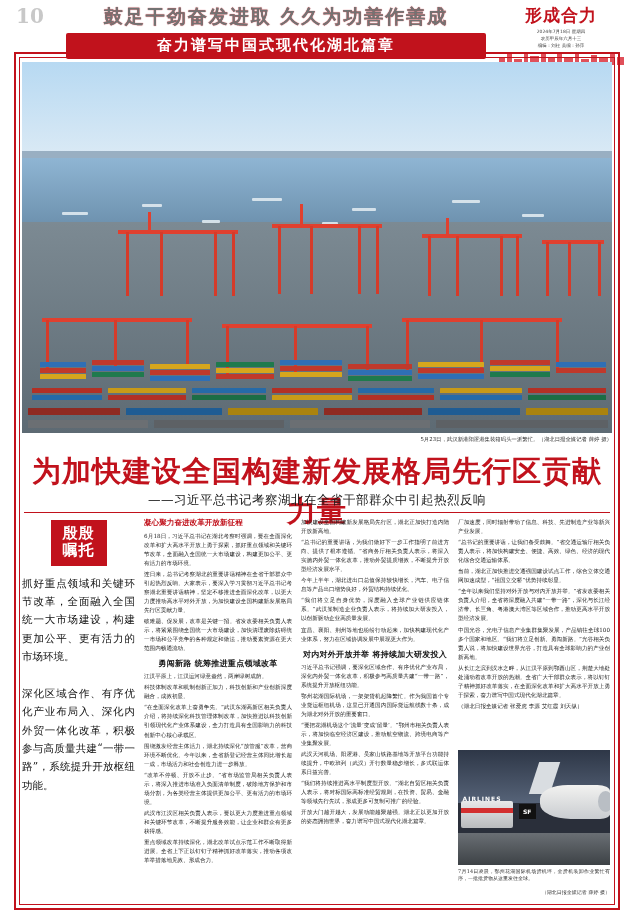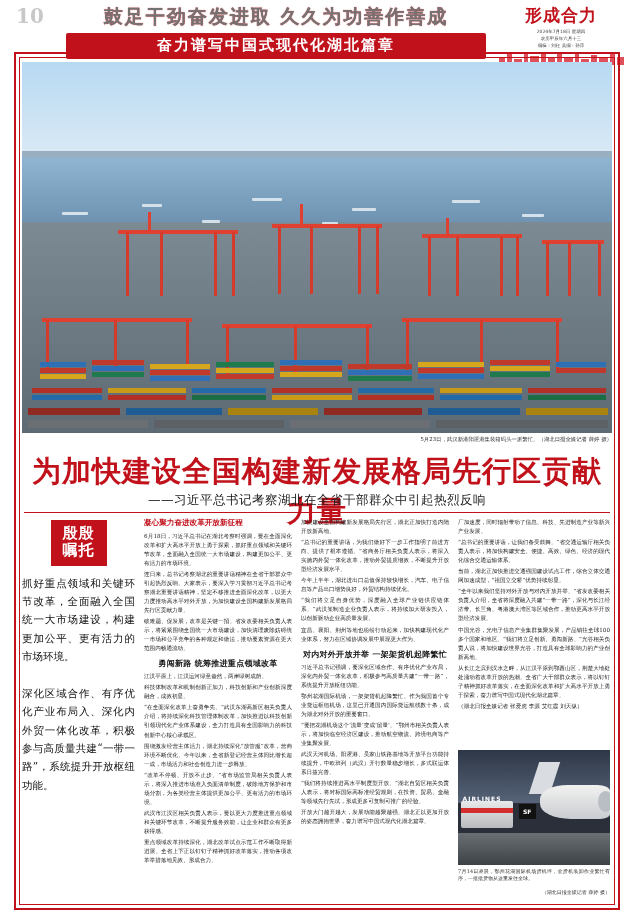--- a/index.html
+++ b/index.html
@@ -386,21 +386,21 @@
       <div class="para">武汉市江汉区相关负责人表示，要以更大力度推进重点领域和关键环节改革，不断提升服务效能，让企业和群众有更多获得感。</div>
       <div class="para">重点领域改革持续深化，湖北改革试点示范工作不断取得新进展。全省上下正以钉钉子精神抓好改革落实，推动各项改革举措落地见效、形成合力。</div>
     </div>
 
     <div class="col c3">
       <div class="para">加快建设全国构建新发展格局先行区，湖北正加快打造内陆开放新高地。</div>
       <div class="para">“总书记的重要讲话，为我们做好下一步工作指明了前进方向、提供了根本遵循。”省商务厅相关负责人表示，将深入实施内外贸一体化改革，推动外贸提质增效，不断提升开放型经济发展水平。</div>
       <div class="para">今年上半年，湖北进出口总值保持较快增长，汽车、电子信息等产品出口增势良好，外贸结构持续优化。</div>
       <div class="para">“我们将立足自身优势，深度融入全球产业链供应链体系。”武汉某制造企业负责人表示，将持续加大研发投入，以创新驱动企业高质量发展。</div>
       <div class="para">宜昌、襄阳、荆州等地也纷纷行动起来，加快构建现代化产业体系，努力在区域协调发展中展现更大作为。</div>
-      <div class="sechead">对内对外开放并举 一架架货机起降繁忙</div>
+      <div class="sechead">对内对外开放并举 将持续加大研发投入</div>
       <div class="para">习近平总书记强调，要深化区域合作、有序优化产业布局，深化内外贸一体化改革，积极参与高质量共建“一带一路”，系统提升开放枢纽功能。</div>
       <div class="para">鄂州花湖国际机场，一架架货机起降繁忙。作为我国首个专业货运枢纽机场，这里已开通国内国际货运航线数十条，成为湖北对外开放的重要窗口。</div>
       <div class="para">“要把花湖机场这个‘流量’变成‘留量’。”鄂州市相关负责人表示，将加快临空经济区建设，推动航空物流、跨境电商等产业集聚发展。</div>
       <div class="para">武汉天河机场、阳逻港、吴家山铁路基地等开放平台功能持续提升，中欧班列（武汉）开行数量稳步增长，多式联运体系日益完善。</div>
       <div class="para">“我们将持续推进高水平制度型开放。”湖北自贸区相关负责人表示，将对标国际高标准经贸规则，在投资、贸易、金融等领域先行先试，形成更多可复制可推广的经验。</div>
       <div class="para">开放大门越开越大，发展动能越聚越强。湖北正以更加开放的姿态拥抱世界，奋力谱写中国式现代化湖北篇章。</div>
     </div>
 
     <div class="col c4">
       <div class="para">厂加速度，同时辐射带动了信息、科技、先进制造产业等新兴产业发展。</div>

